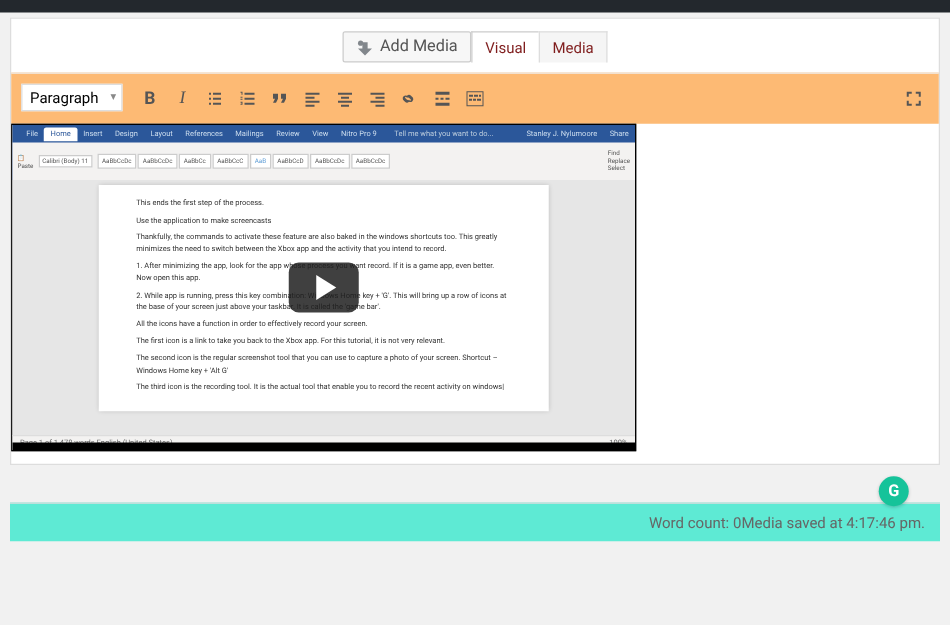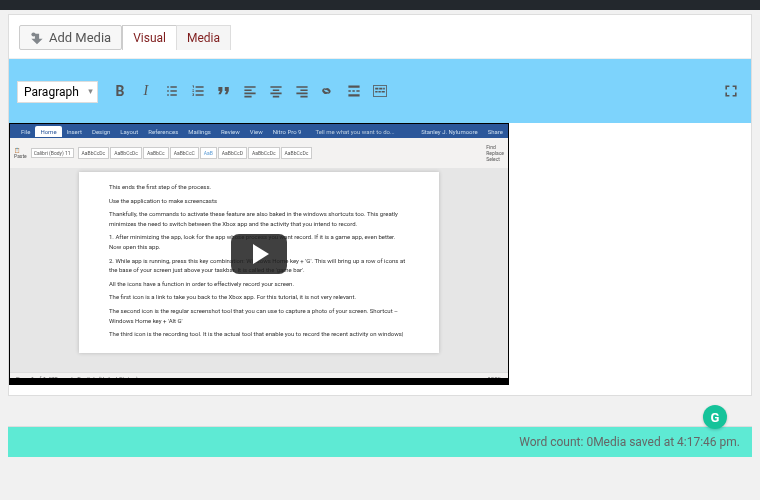--- a/index.html
+++ b/index.html
@@ -1,25 +1,25 @@
 <!DOCTYPE html>
 <html><head>
 <meta charset="utf-8">
 <style>
 *{box-sizing:border-box;margin:0;padding:0;font-family:-apple-system,BlinkMacSystemFont,"Segoe UI",Roboto,sans-serif}
 body{background:#f1f1f1;width:760px;height:500px;overflow:hidden}
 .topbar{height:10px;background:#23282d}
 .editor-area{background:#fff;margin:4px 8px 0;border:1px solid #ddd}
-.media-row{padding:10px 10px 8px;display:flex;justify-content:flex-start;align-items:center}
+.media-row{padding:10px 10px 8px;display:flex;justify-content:center;align-items:center}
 .add-media{border:1px solid #ccc;background:#f7f7f7;padding:4px 10px;font-size:13px;color:#555;cursor:pointer;display:flex;align-items:center;gap:5px;border-radius:2px}
 .tabs{display:flex}
 .tab{padding:5px 10px;font-size:12px;color:#7f1d1d;background:#f5f5f5;border:1px solid #ddd;border-bottom:none;cursor:pointer}
 .tab.active{background:#fff;border-color:#ccc}
 .tab:first-child{border-right:none}
-.toolbar{display:flex;align-items:flex-end;padding:20px 8px;border-top:1px solid #eee;background:#7dd3fc;gap:2px}
+.toolbar{display:flex;align-items:flex-start;padding:8px 8px;border-top:1px solid #eee;background:#fdba74;gap:2px}
 .fmt-select{border:1px solid #ddd;padding:3px 18px 3px 6px;font-size:12px;background:#fff;position:relative;margin-right:8px;cursor:pointer;min-width:80px}
 .fmt-select:after{content:"▾";position:absolute;right:4px;top:4px;font-size:9px;color:#888}
 .tbtn{width:24px;height:24px;display:flex;align-items:center;justify-content:center;cursor:pointer;color:#555;border-radius:2px}
 .tbtn svg{width:16px;height:16px;fill:#555}
 .expand-btn{margin-left:auto}
 .content{padding:0 0 10px}
 .video-embed{position:relative;width:500px;height:262px;margin:0;background:#3a3a3a;border:1px solid #000}
 .word-mock{position:absolute;inset:0;background:#fff}
 .word-ribbon{height:44px;background:#2b579a;position:relative}
 .word-tabs{position:absolute;top:0;left:0;right:0;height:14px;display:flex;gap:0;font-size:6px;color:#cde;padding-left:6px;align-items:center}

